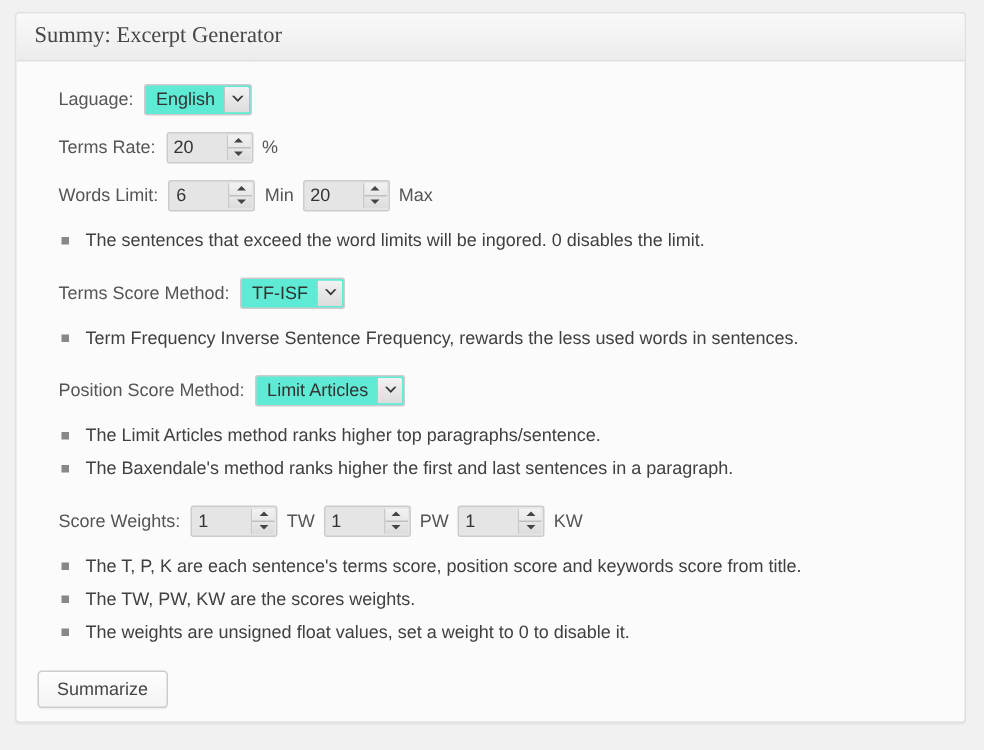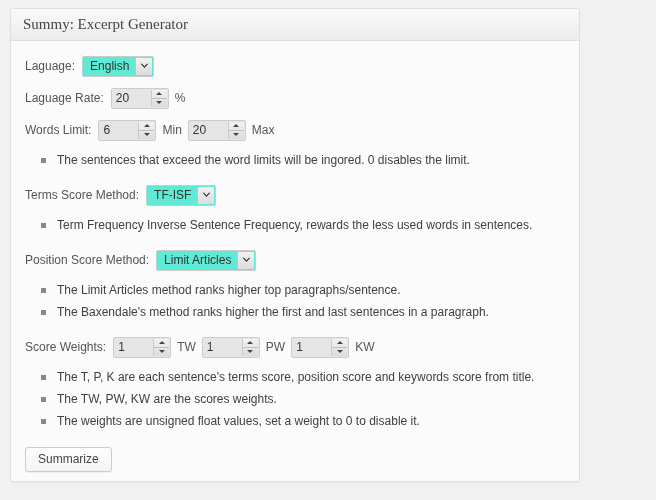--- a/index.html
+++ b/index.html
@@ -12,21 +12,21 @@
     background: #f1f1f1;
     font-family: "Liberation Sans", sans-serif;
     -webkit-font-smoothing: antialiased;
     overflow: hidden;
   }
 
   .panel {
     position: absolute;
     left: 10px;
     top: 8px;
-    width: 570px;
+    width: 634px;
     height: 474px;
     background: #fbfbfb;
     border: 1px solid #dfdfdf;
     border-radius: 3px;
     box-sizing: border-box;
     box-shadow: 0 1px 1px rgba(0,0,0,0.04);
     overflow: hidden;
   }
 
   .panel-header {
@@ -49,20 +49,21 @@
     padding: 12px 14px 10px 14px;
   }
 
   .form-row {
     display: flex;
     align-items: center;
     height: 26px;
     margin-bottom: 6px;
     font-size: 12px;
     color: #555;
+    margin-left: 14px;
   }
   .row-label {
     color: #555;
     font-size: 12px;
     white-space: nowrap;
   }
   .inline-text {
     font-size: 12px;
     color: #555;
     margin-left: 6px;
@@ -211,21 +212,21 @@
         <span class="select-arrow">
           <svg width="9" height="6" viewBox="0 0 9 6">
             <path d="M0.6 0.8 L4.5 5 L8.4 0.8 L6.9 0.8 L4.5 3.3 L2.1 0.8 Z" fill="#333"></path>
           </svg>
         </span>
       </span>
     </div>
 
     
     <div class="form-row">
-      <span class="row-label">Laguage Rate:</span>
+      <span class="row-label">Terms Rate:</span>
       <span class="spinner">
         <span class="spinner-value">20</span>
         <span class="spinner-buttons">
           <span class="spin-btn up">
               <span class="tri tri-up"></span>
             </span>
           <span class="spin-btn down">
               <span class="tri tri-down"></span>
             </span>
         </span>

